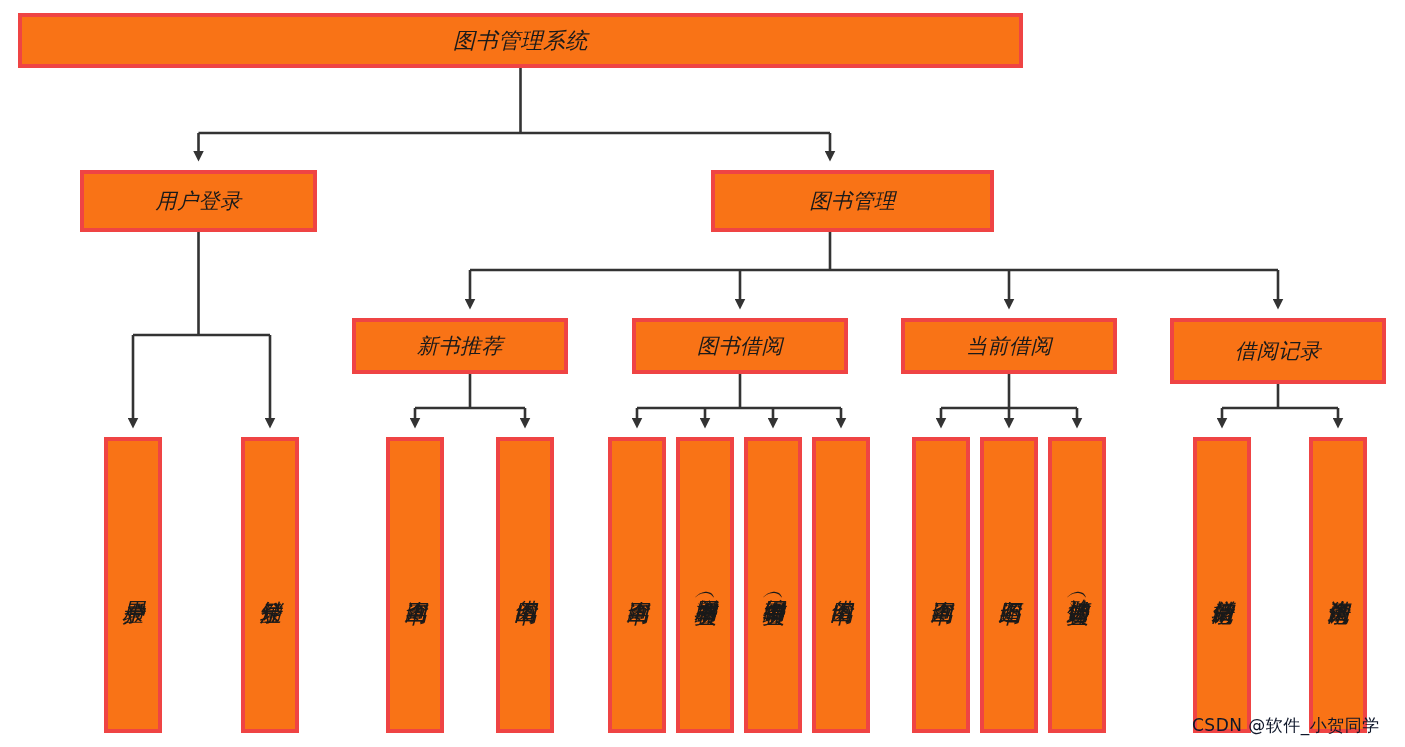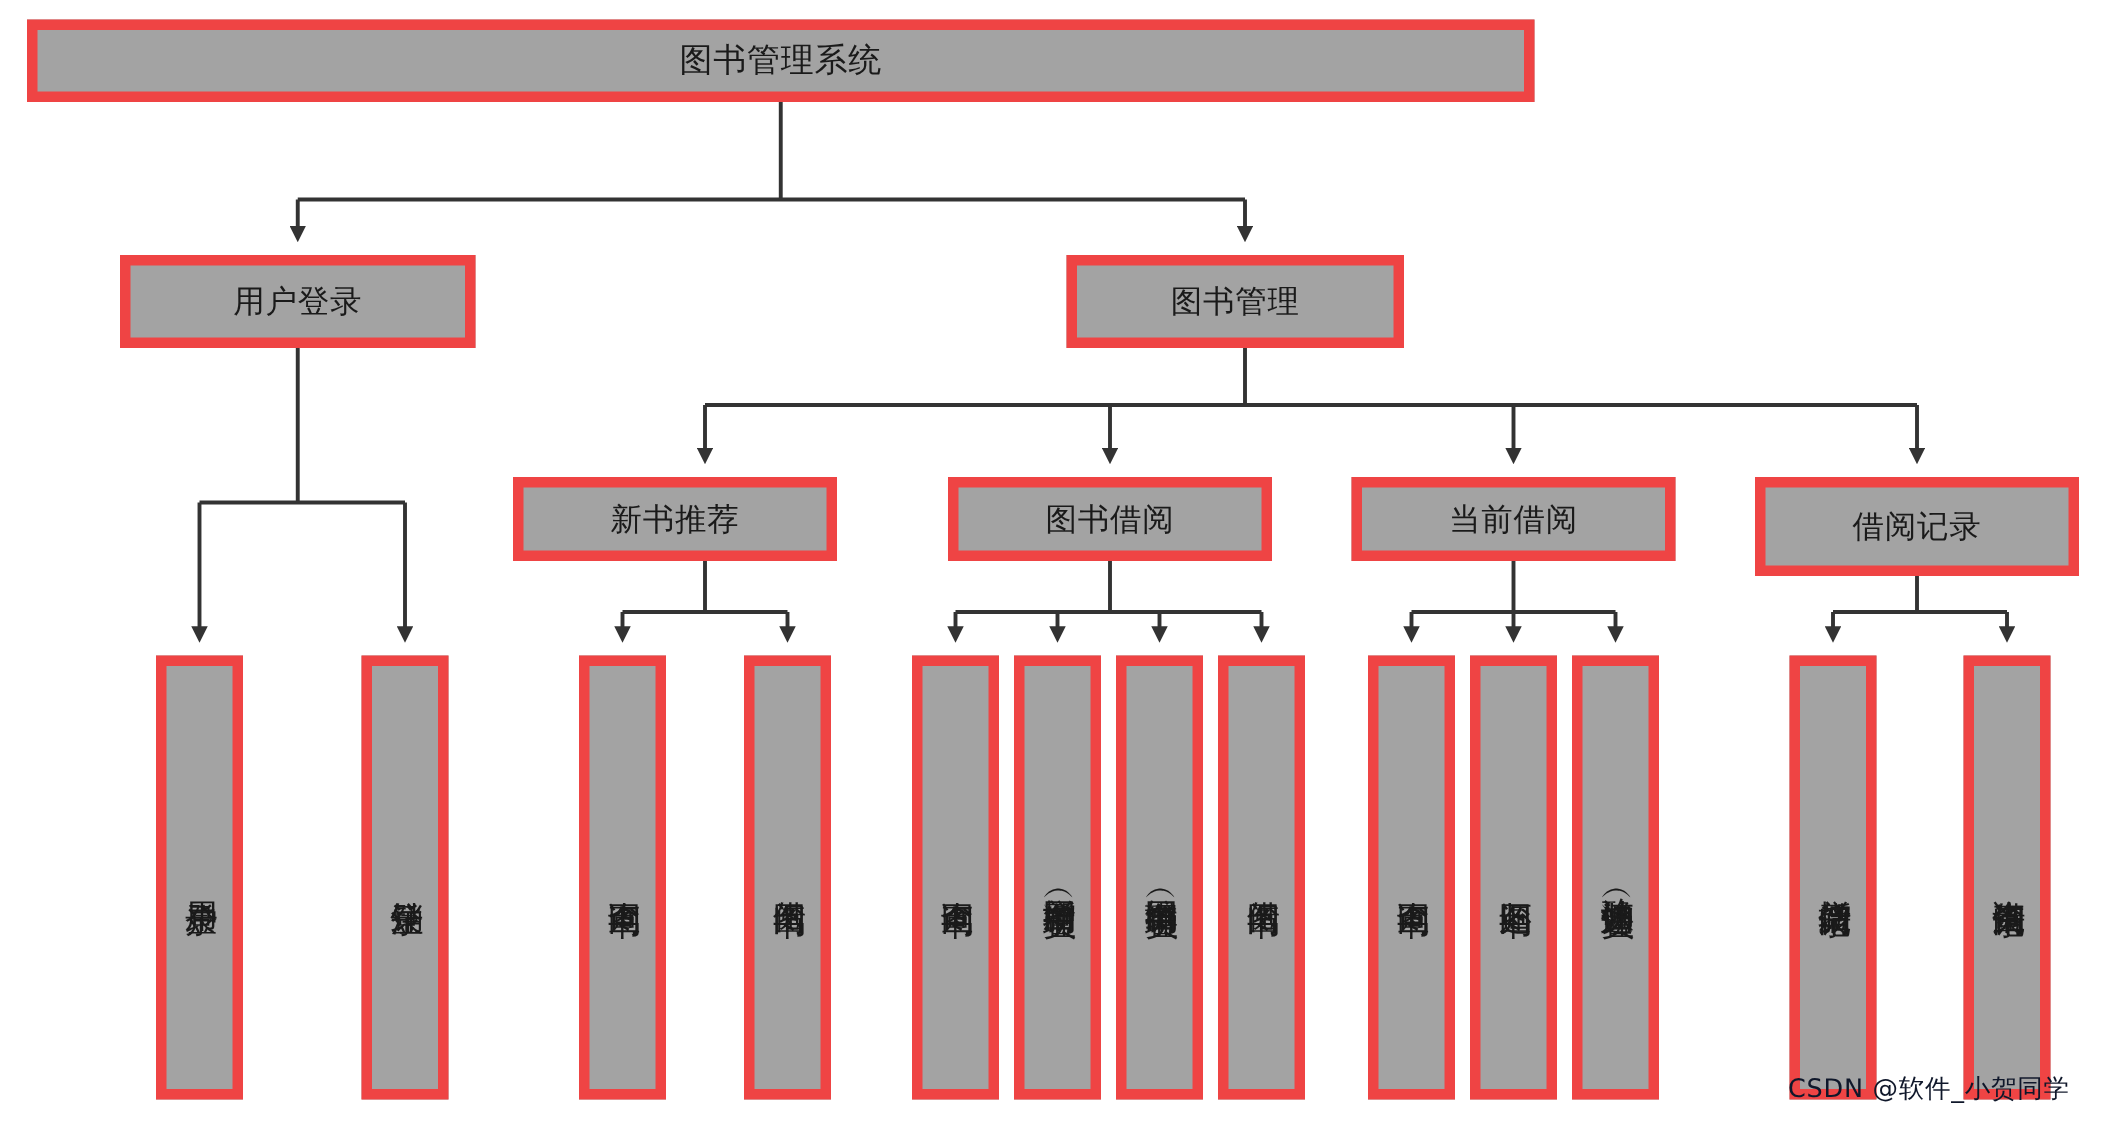--- a/index.html
+++ b/index.html
@@ -21,26 +21,27 @@
     position: absolute;
     left: 0;
     top: 0;
     width: 1405px;
     height: 747px;
     pointer-events: none;
   }
   .node {
     position: absolute;
     box-sizing: border-box;
-    border: 7px solid #ef4444;
-    background: #a3a3a3;
+    border: 4px solid #ef4444;
+    background: #f97316;
     display: flex;
     align-items: center;
     justify-content: center;
     color: #1a1a1a;
+    font-style: italic;
   }
   .node .label {
     display: block;
     text-align: center;
     line-height: 1.05;
   }
   .node.horiz .label {
     font-size: 21px;
     letter-spacing: 0.5px;
     white-space: nowrap;
@@ -123,25 +124,25 @@
     </g>
   </svg>
 
   <div class="node root horiz" style="left:18px; top:13px; width:1005px; height:55px;">
     <span class="label">图书管理系统</span>
   </div>
 
   <div class="node horiz" style="left:80px; top:170px; width:237px; height:62px;">
     <span class="label">用户登录</span>
   </div>
-  <div class="node horiz" style="left:711px; top:170px; width:225px; height:62px;">
+  <div class="node horiz" style="left:711px; top:170px; width:283px; height:62px;">
     <span class="label">图书管理</span>
   </div>
 
-  <div class="node horiz" style="left:342px; top:318px; width:216px; height:56px;">
+  <div class="node horiz" style="left:352px; top:318px; width:216px; height:56px;">
     <span class="label">新书推荐</span>
   </div>
   <div class="node horiz" style="left:901px; top:318px; width:216px; height:56px;">
     <span class="label">当前借阅</span>
   </div>
   <div class="node horiz" style="left:632px; top:318px; width:216px; height:56px;">
     <span class="label">图书借阅</span>
   </div>
   <div class="node horiz" style="left:1170px; top:318px; width:216px; height:66px;">
     <span class="label">借阅记录</span>

